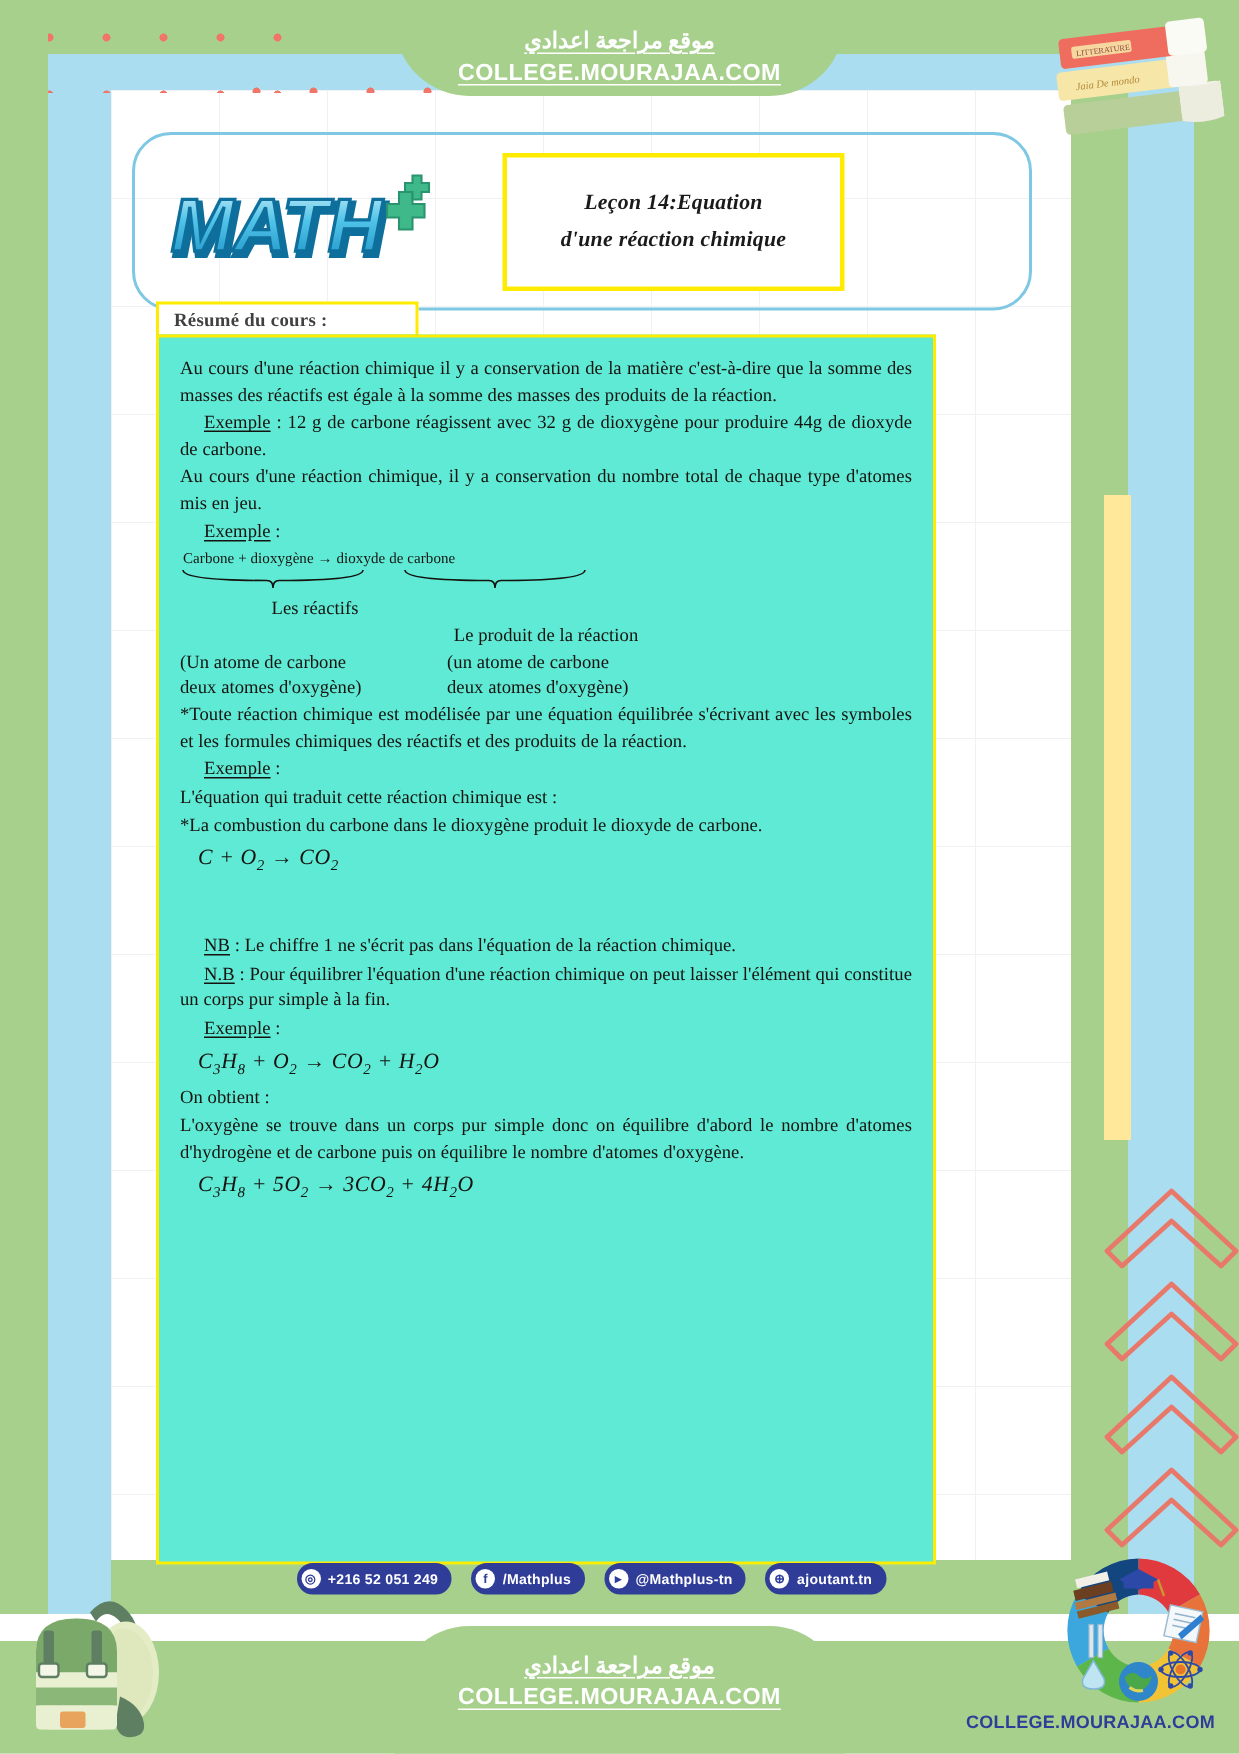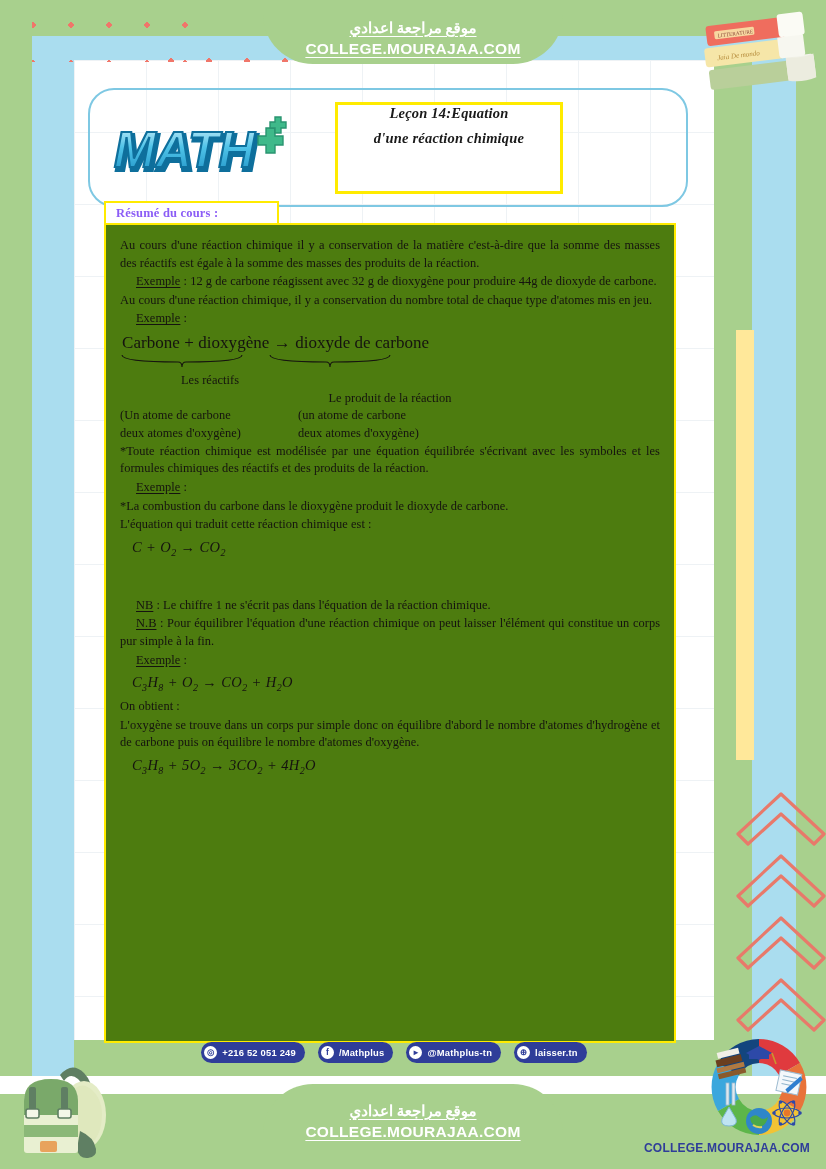--- a/index.html
+++ b/index.html
@@ -58,56 +58,56 @@
 
   
   .header-card{
     position:absolute;left:14px;top:28px;width:596px;height:115px;
     border:2px solid #7ec8e3;border-radius:26px;background:transparent;
   }
   .math-logo{position:absolute;left:18px;top:18px;width:190px;height:78px;}
   .lesson-box{
     position:absolute;left:245px;top:12px;width:222px;height:86px;
     border:3px solid #ffeb00;background:#ffffff;
-    display:flex;flex-direction:column;align-items:center;gap:8px;
+    display:flex;flex-direction:column;align-items:center;justify-content:center;gap:8px;
   }
   .lesson-line{
     font-family:"Liberation Serif",serif;font-style:italic;font-weight:bold;
     font-size:14.5px;color:#1a1a1a;letter-spacing:.2px;
   }
 
   
   .resume-label{
     position:absolute;left:30px;top:141px;width:175px;height:24px;
     border:2.5px solid #ffeb00;background:#ffffff;
     display:flex;align-items:center;padding-left:10px;box-sizing:border-box;
   }
-  .resume-label span{font-weight:bold;font-size:12.5px;color:#8b5cf6;letter-spacing:.2px;}
+  .resume-label span{font-weight:bold;font-size:12.5px;color:#404040;letter-spacing:.2px;}
 
   
   .content-box{
-    position:absolute;left:30px;top:163px;width:572px;height:820px;
-    border:2.5px solid #ffeb00;background:#4d7c0f;box-sizing:border-box;
+    position:absolute;left:30px;top:163px;width:520px;height:820px;
+    border:2.5px solid #ffeb00;background:#5eead4;box-sizing:border-box;
     padding:12px 14px 10px 14px;
   }
   .ctext{
     font-family:"Liberation Serif",serif;font-size:12.4px;color:#15130f;
     line-height:1.42;text-align:justify;margin:0 0 1px 0;letter-spacing:.05px;
   }
   .ctext.jt{text-align:justify;text-justify:inter-word;}
   .u{text-decoration:underline;text-underline-offset:2px;margin-left:16px;}
   .eq{
     font-family:"Liberation Serif",serif;font-style:italic;font-size:14.5px;
     color:#15130f;margin:5px 0 5px 12px;letter-spacing:.4px;
   }
   .eq sub{font-size:10px;}
   .gap-lg{height:34px;}
 
   
-  .rx-line{font-size:17px;margin:3px 0 0 2px;}
+  .rx-line{font-size:10px;margin:3px 0 0 2px;}
   .brace-row{position:relative;height:16px;}
   .rx-labels{display:flex;margin:1px 0 0 0;font-size:12.4px;flex-direction:column;}
   .rx-lab1{width:180px;text-align:center;}
   .rx-lab2{text-align:center;}
   .atoms-row{display:flex;font-size:12.4px;line-height:1.35;}
   .atoms-col1{width:178px;}
 
   
   .social-bar{
     position:absolute;left:74px;top:1035px;width:640px;height:34px;z-index:12;
@@ -227,22 +227,22 @@
         <div class="atoms-row ctext">
           <span class="atoms-col1">deux atomes d'oxygène)</span>
           <span>deux atomes d'oxygène)</span>
         </div>
       </div>
 
       <p class="ctext jt">*Toute réaction chimique est modélisée par une équation  équilibrée s'écrivant avec les symboles et les formules chimiques des réactifs et des produits de la réaction.</p>
 
       <p class="ctext"><span class="u">Exemple</span><span> :</span></p>
 
+      <p class="ctext jt">L'équation qui traduit  cette réaction chimique est :</p>
       <p class="ctext jt">*La combustion du carbone dans le dioxygène produit le dioxyde de carbone.</p>
-      <p class="ctext jt">L'équation qui traduit  cette réaction chimique est :</p>
 
       <div class="eq">
         <span>C + O<sub>2</sub> → CO<sub>2</sub></span>
       </div>
 
       <div class="gap-lg"></div>
 
 
       <p class="ctext jt"><span class="u">NB</span><span> : Le chiffre 1 ne s'écrit pas dans l'équation de la réaction chimique.</span></p>
 
@@ -271,21 +271,21 @@
     <div class="badge">
       <span class="ic">f</span>
       <span>/Mathplus</span>
     </div>
     <div class="badge">
       <span class="ic">▸</span>
       <span>@Mathplus-tn</span>
     </div>
     <div class="badge">
       <span class="ic">⊕</span>
-      <span>laisser.tn</span>
+      <span>ajoutant.tn</span>
     </div>
   </div>
 
   <div class="bottom-white"></div>
 
   <div class="top-banner">
     <div class="banner-ar">موقع مراجعة اعدادي</div>
     <div class="banner-url">COLLEGE.MOURAJAA.COM</div>
   </div>
 

